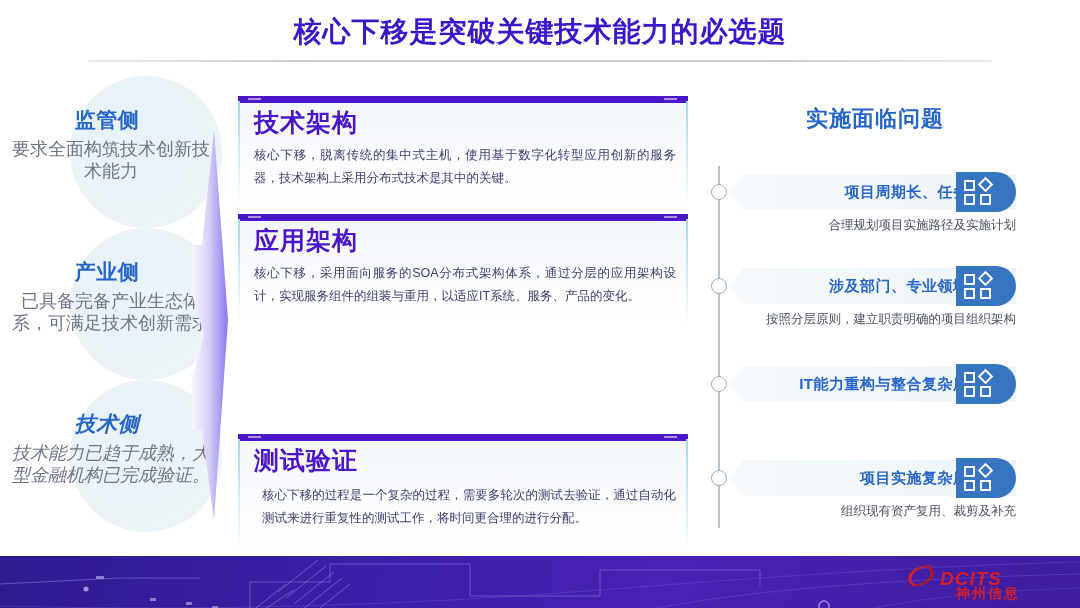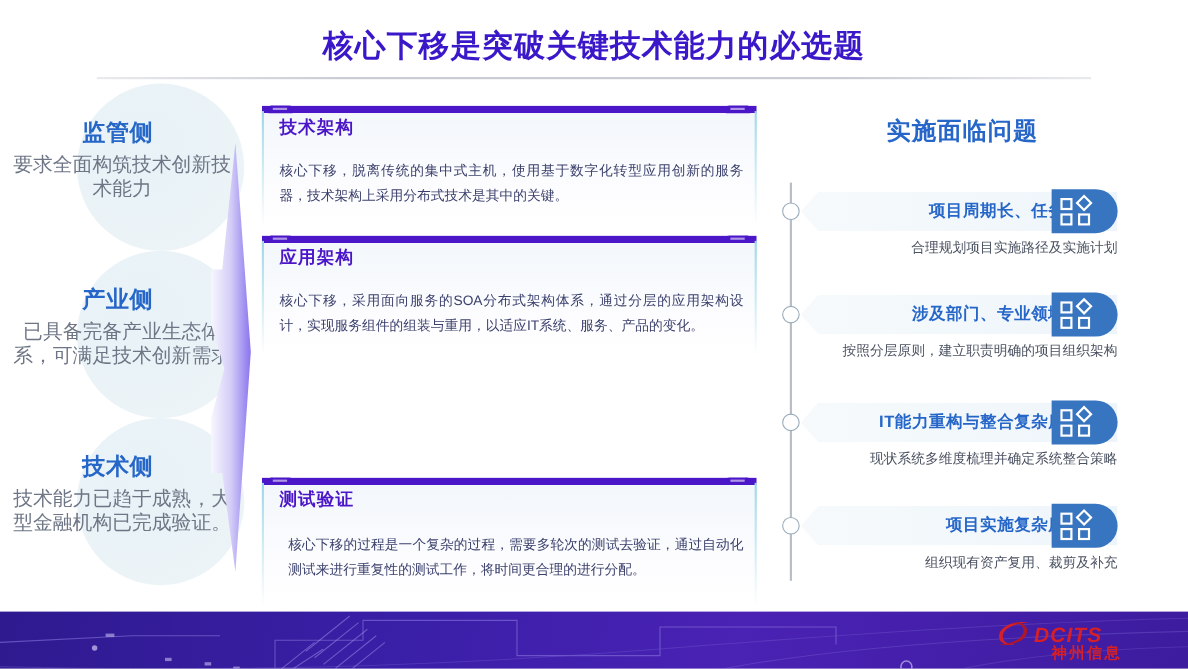--- a/index.html
+++ b/index.html
@@ -6,21 +6,21 @@
   html,body { width:1080px; height:608px; }
   body {
     font-family:"Liberation Sans","DejaVu Sans",sans-serif;
     background:#ffffff;
     position:relative;
     overflow:hidden;
   }
 
   
   .header {
-    position:absolute; left:0; top:12px; width:864px; height:62px;
+    position:absolute; left:0; top:2px; width:864px; height:62px;font-family:Liberation Serif, serif;
   }
   .page-title {
     position:absolute; left:0; top:12px; width:1080px;
     text-align:center;
     font-size:28px; font-weight:bold;
     color:#3a17c8;
     letter-spacing:1px;
     line-height:36px;
     white-space:nowrap;
   }
@@ -44,21 +44,21 @@
     font-size:21px; font-weight:bold; color:#2566c8;
     letter-spacing:.5px;
   }
   .side-block .sb-desc {
     position:absolute; left:8px; top:62px; width:206px;
     text-align:center;
     font-size:18px; color:#6e7686; line-height:22px;
   }
   #sb0 { top:0; }
   #sb1 { top:152px; }
-  #sb2 { top:304px; }
+  #sb2 { top:304px;font-style:italic; }
 
   
   .flow-arrow {
     position:absolute; left:184px; top:130px; width:46px; height:390px;
   }
 
   
   .cards { position:absolute; left:238px; top:96px; width:452px; height:456px; }
   .card { position:absolute; left:0; width:450px; }
   .card-frame {
@@ -89,21 +89,21 @@
   .frame-side-r {
     position:absolute; right:0; top:5px; width:2px; bottom:0;
     background:linear-gradient(to bottom,#9fd8e8,rgba(190,225,238,0));
   }
   .card-body {
     position:absolute; left:2px; top:7px; right:2px; bottom:0;
     background:linear-gradient(to bottom,#f3f7fb 0%, #fdfdff 70%, #ffffff 100%);
   }
   .card-title {
     position:absolute; left:16px; top:10px;
-    font-size:16px; font-weight:bold; color:#4b16c8;
+    font-size:25px; font-weight:bold; color:#4b16c8;
     letter-spacing:1px;
   }
   .card-desc {
     position:absolute; left:16px; top:48px; right:12px;
     font-size:12.5px; color:#3a3f6b; line-height:23px;
     text-align:justify;
   }
   #c0 { top:0;   height:110px; }
   #c1 { top:118px; height:110px; }
   #c2 { top:228px; height:110px; }
@@ -294,21 +294,20 @@
   <div class="issue" id="i2">
     <div class="dot"></div>
     <div class="pill"></div>
     <div class="pill-label">IT能力重构与整合复杂度高</div>
     <div class="badge">
       <span class="g g1"></span>
       <span class="g g2"></span>
       <span class="g g3"></span>
       <span class="g g4"></span>
     </div>
-    <div class="sub">现状系统多维度梳理并确定系统整合策略</div>
   </div>
 
   <div class="issue" id="i3">
     <div class="dot"></div>
     <div class="pill"></div>
     <div class="pill-label">项目实施复杂度高</div>
     <div class="badge">
       <span class="g g1"></span>
       <span class="g g2"></span>
       <span class="g g3"></span>

